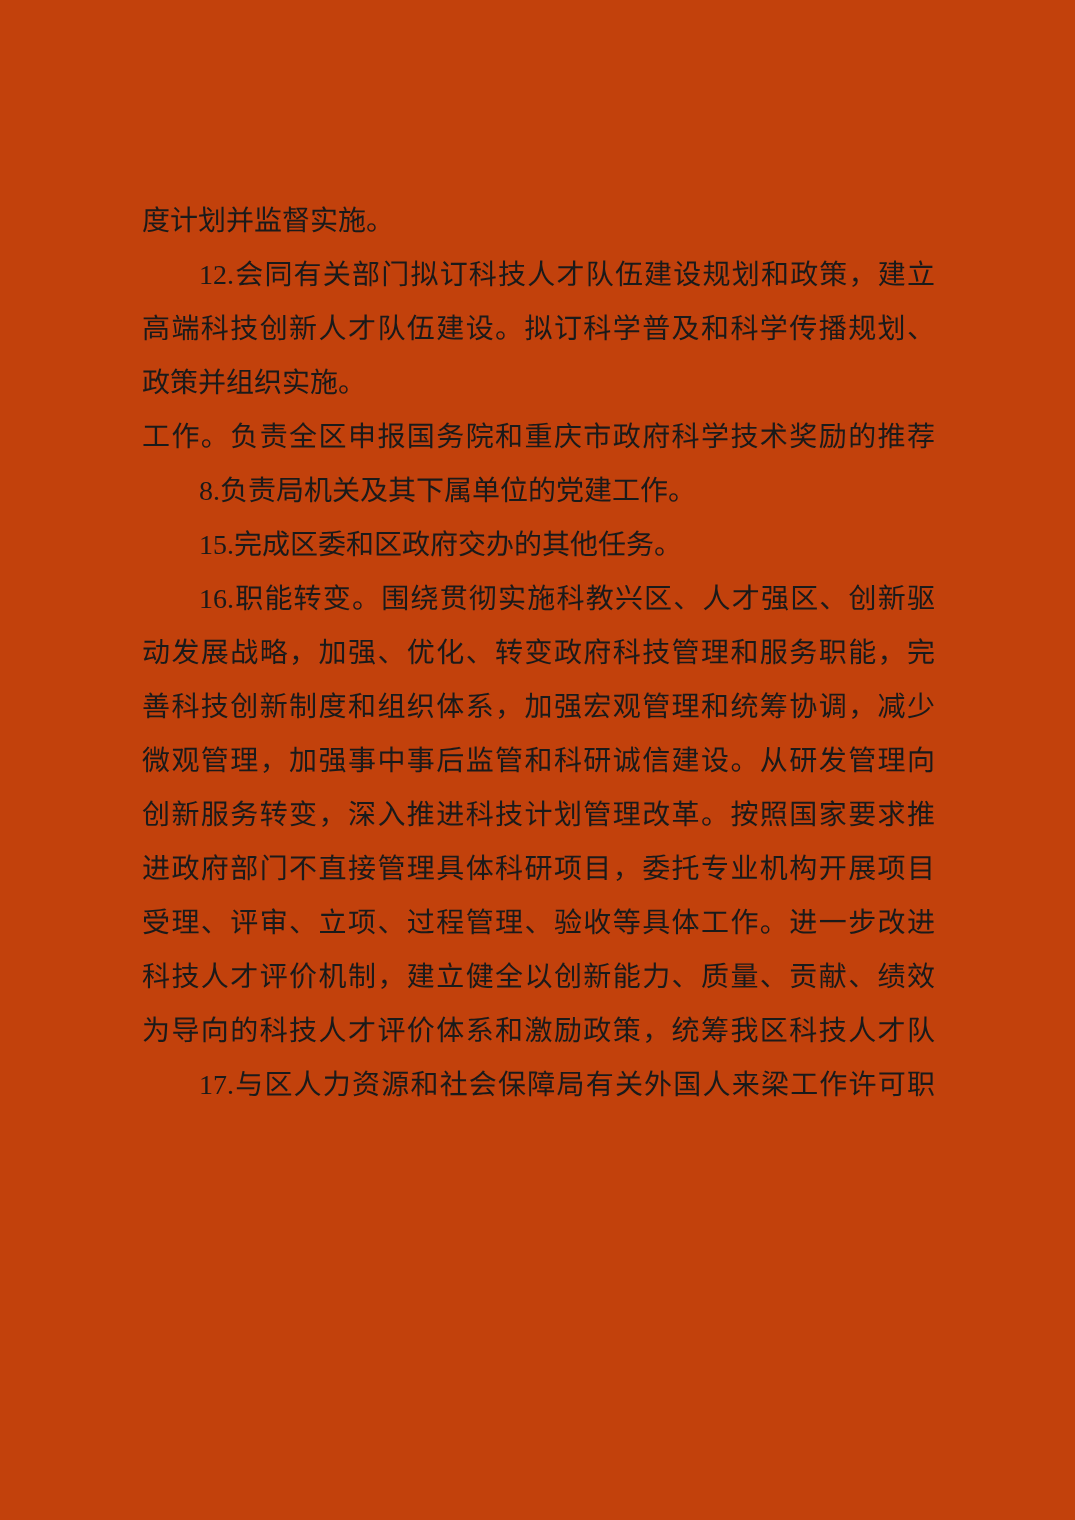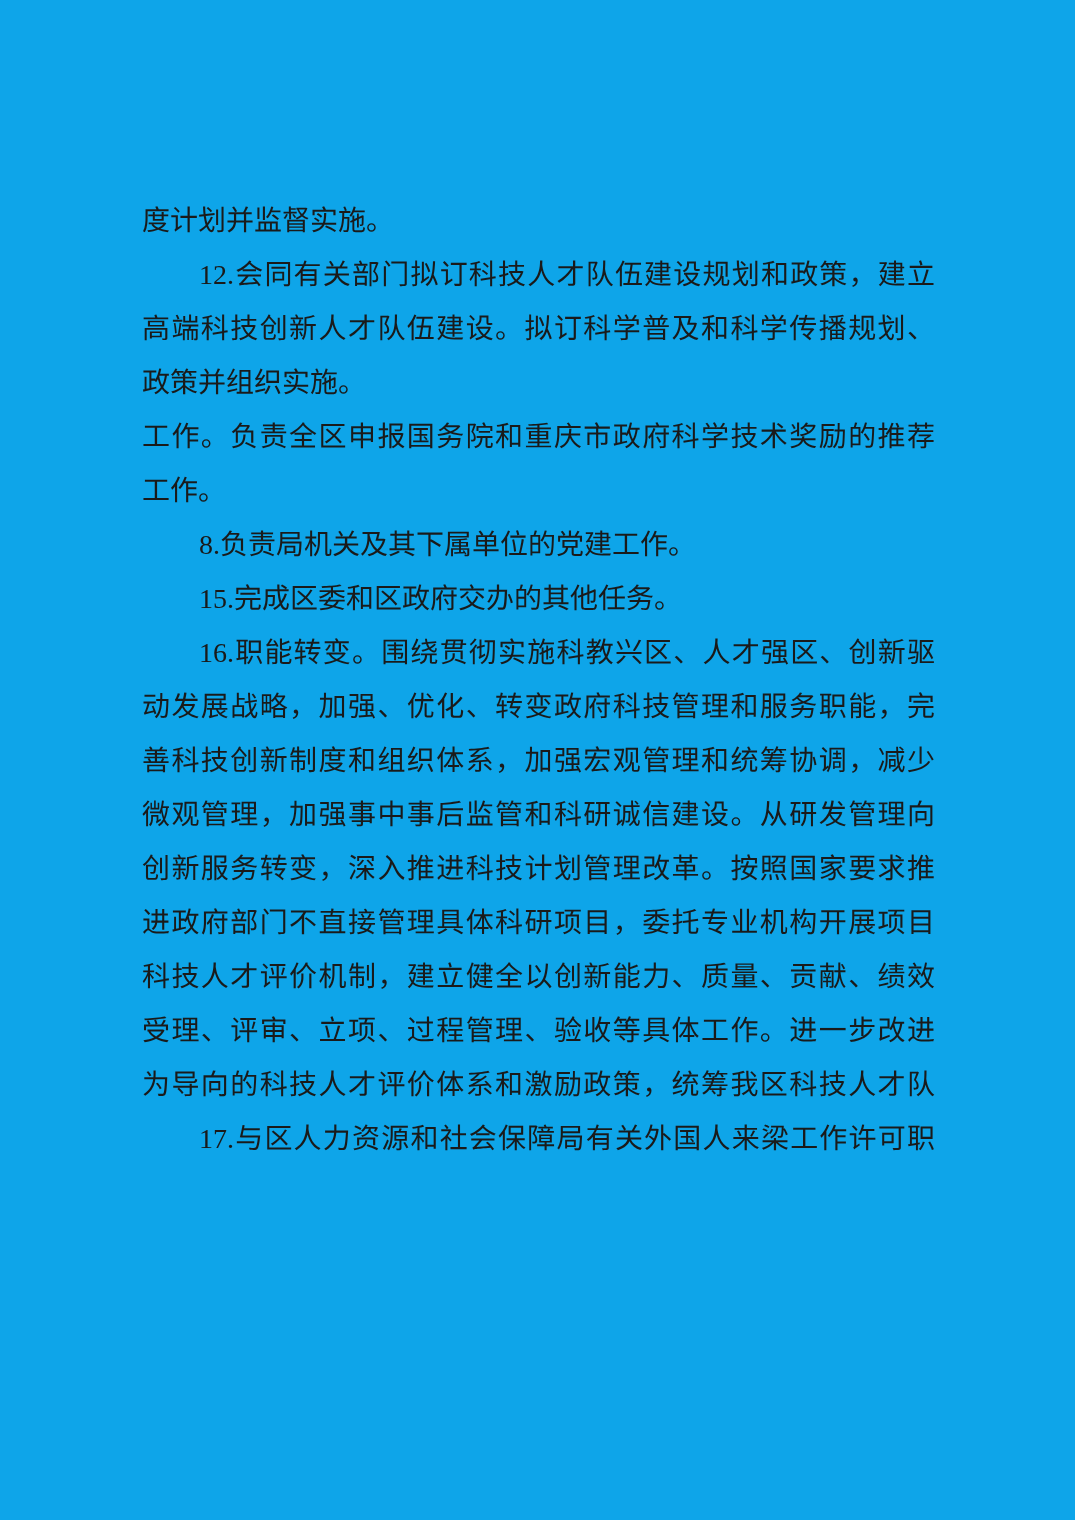--- a/index.html
+++ b/index.html
@@ -4,21 +4,21 @@
 <style>
   html, body {
     margin: 0;
     padding: 0;
     background: #ffffff;
   }
   .page {
     position: relative;
     width: 1075px;
     height: 1520px;
-    background: #0ea5e9;
+    background: #c2410c;
     overflow: hidden;
   }
   .textblock {
     position: absolute;
     left: 142px;
     top: 194px;
     width: 793px;
     font-family: "Liberation Serif", "DejaVu Serif", serif;
     font-size: 28px;
     color: #1a1a1a;
@@ -41,27 +41,26 @@
 </head>
 <body>
 
 <div class="page">
   <div class="textblock">
     <div class="ln">度计划并监督实施。</div>
     <div class="ln ind full">12.会同有关部门拟订科技人才队伍建设规划和政策，建立</div>
     <div class="ln full">高端科技创新人才队伍建设。拟订科学普及和科学传播规划、</div>
     <div class="ln">政策并组织实施。</div>
     <div class="ln full">工作。负责全区申报国务院和重庆市政府科学技术奖励的推荐</div>
-    <div class="ln">工作。</div>
     <div class="ln ind">8.负责局机关及其下属单位的党建工作。</div>
     <div class="ln ind">15.完成区委和区政府交办的其他任务。</div>
     <div class="ln ind full">16.职能转变。围绕贯彻实施科教兴区、人才强区、创新驱</div>
     <div class="ln full">动发展战略，加强、优化、转变政府科技管理和服务职能，完</div>
     <div class="ln full">善科技创新制度和组织体系，加强宏观管理和统筹协调，减少</div>
     <div class="ln full">微观管理，加强事中事后监管和科研诚信建设。从研发管理向</div>
     <div class="ln full">创新服务转变，深入推进科技计划管理改革。按照国家要求推</div>
     <div class="ln full">进政府部门不直接管理具体科研项目，委托专业机构开展项目</div>
+    <div class="ln full">受理、评审、立项、过程管理、验收等具体工作。进一步改进</div>
     <div class="ln full">科技人才评价机制，建立健全以创新能力、质量、贡献、绩效</div>
-    <div class="ln full">受理、评审、立项、过程管理、验收等具体工作。进一步改进</div>
     <div class="ln full">为导向的科技人才评价体系和激励政策，统筹我区科技人才队</div>
     <div class="ln ind full">17.与区人力资源和社会保障局有关外国人来梁工作许可职</div>
   </div>
 </div>
 
 </body></html>

